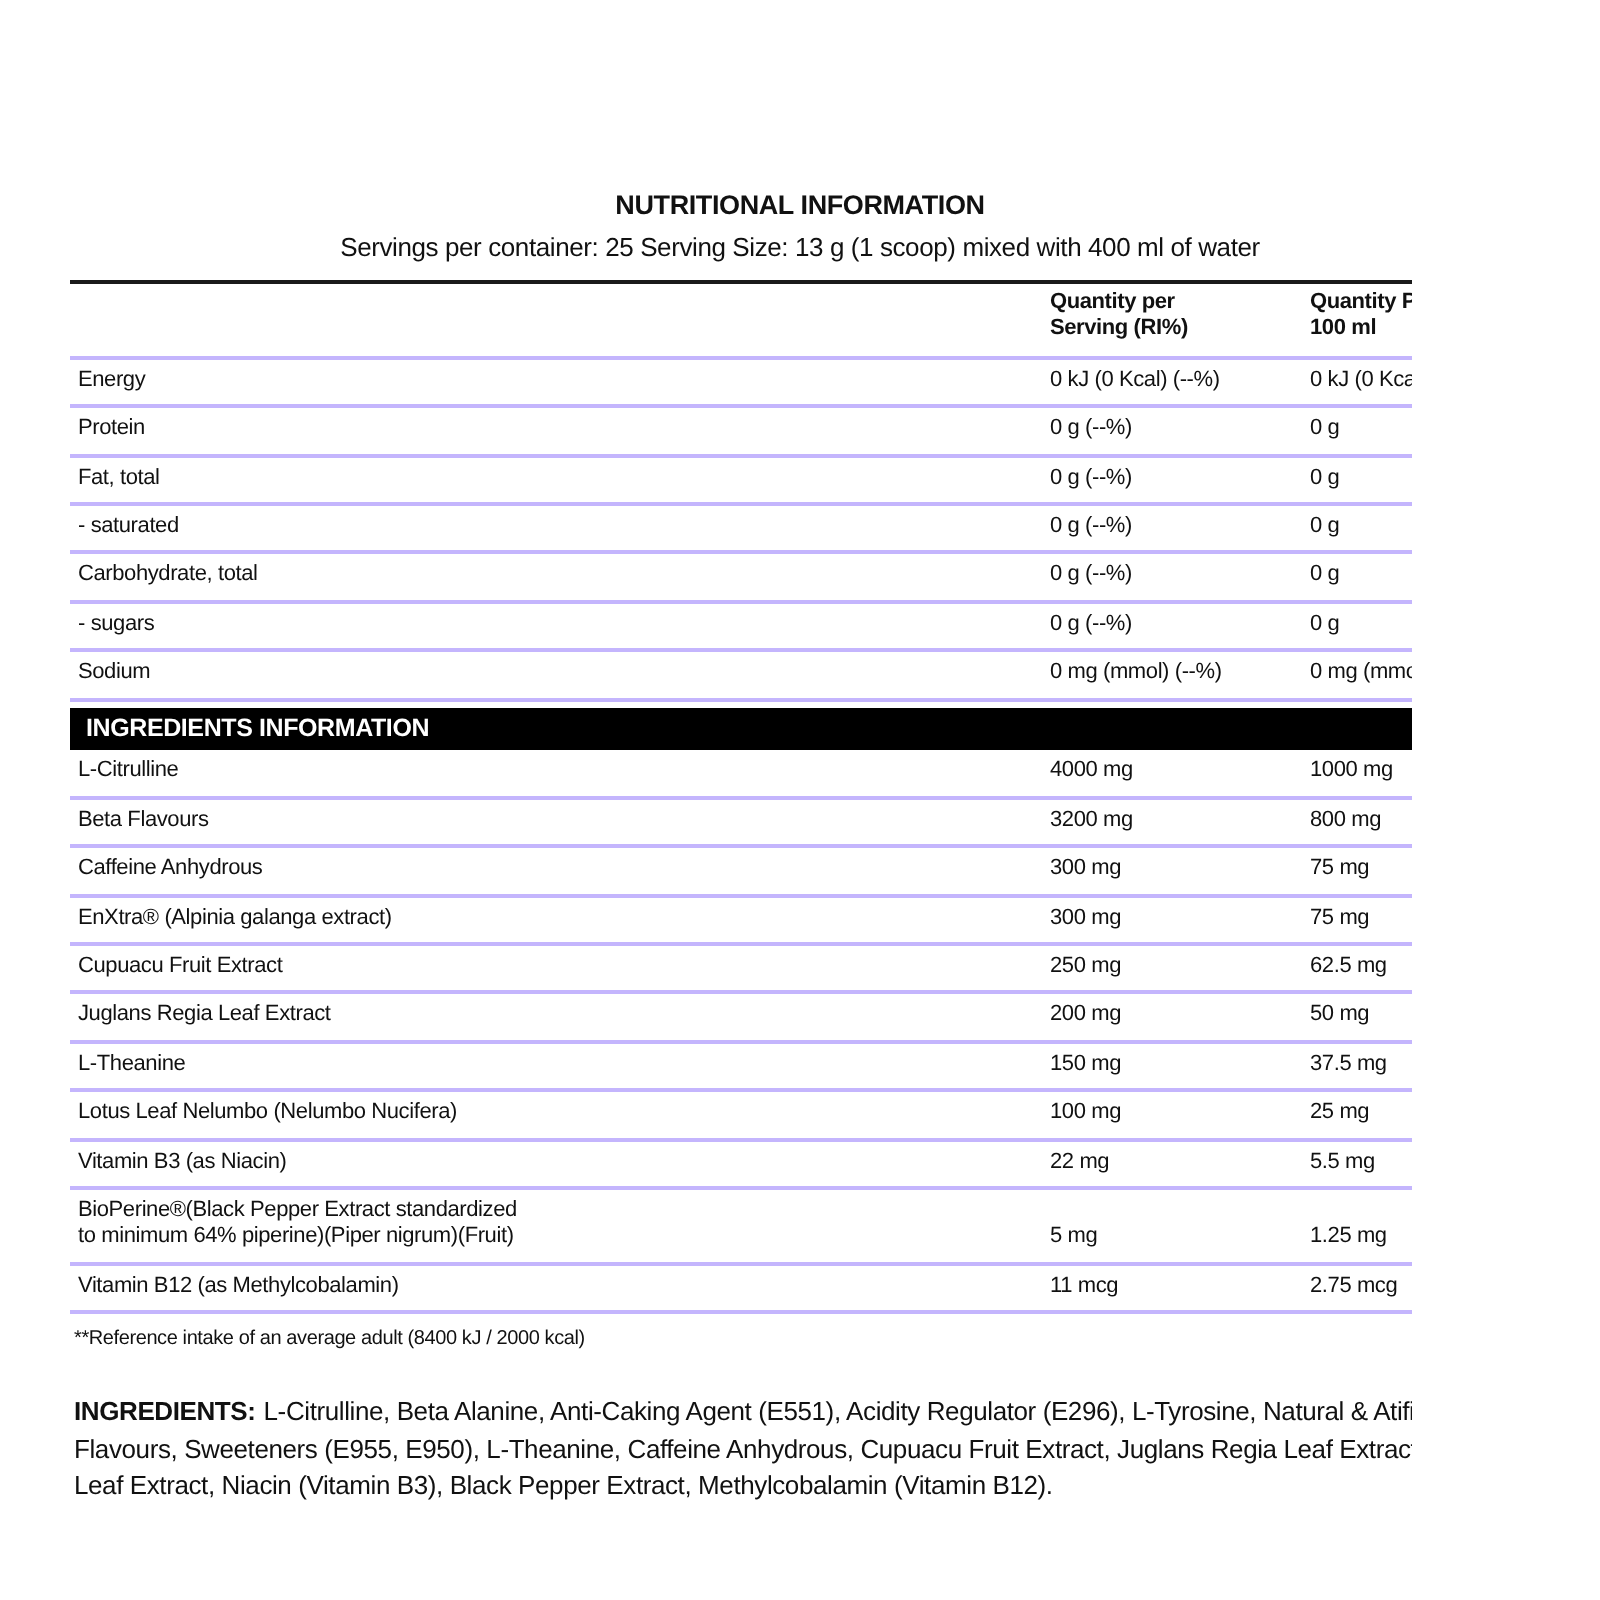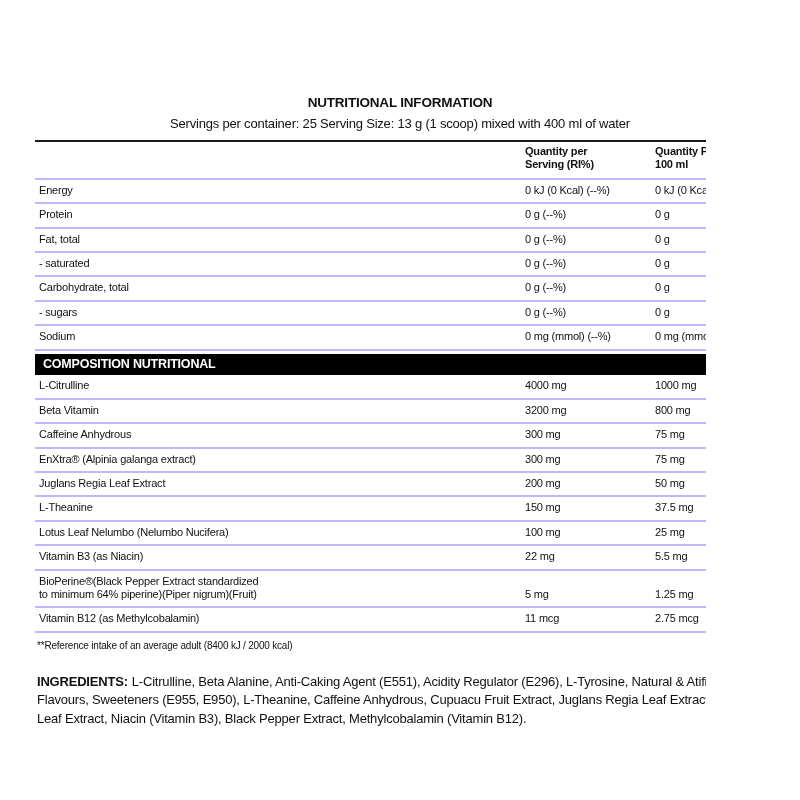--- a/index.html
+++ b/index.html
@@ -131,49 +131,54 @@
           </div>
 
           <div class="row">
             <div class="c1">Sodium</div>
             <div class="c2">0 mg (mmol) (--%)</div>
             <div class="c3">0 mg (mmol)</div>
           </div>
         </div>
 
       <div class="section-bar">
-        <span>COMPOSITION NUTRITIONAL</span>
+        <span>INGREDIENTS INFORMATION</span>
       </div>
 
       <div>
 
           <div class="row">
             <div class="c1">L-Citrulline</div>
             <div class="c2">4000 mg</div>
             <div class="c3">1000 mg</div>
           </div>
 
           <div class="row">
-            <div class="c1">Beta Vitamin</div>
+            <div class="c1">Beta Flavours</div>
             <div class="c2">3200 mg</div>
             <div class="c3">800 mg</div>
           </div>
 
           <div class="row">
             <div class="c1">Caffeine Anhydrous</div>
             <div class="c2">300 mg</div>
             <div class="c3">75 mg</div>
           </div>
 
           <div class="row">
             <div class="c1">EnXtra® (Alpinia galanga extract)</div>
             <div class="c2">300 mg</div>
             <div class="c3">75 mg</div>
           </div>
 
+          <div class="row">
+            <div class="c1">Cupuacu Fruit Extract</div>
+            <div class="c2">250 mg</div>
+            <div class="c3">62.5 mg</div>
+          </div>
 
           <div class="row">
             <div class="c1">Juglans Regia Leaf Extract</div>
             <div class="c2">200 mg</div>
             <div class="c3">50 mg</div>
           </div>
 
           <div class="row">
             <div class="c1">L-Theanine</div>
             <div class="c2">150 mg</div>

